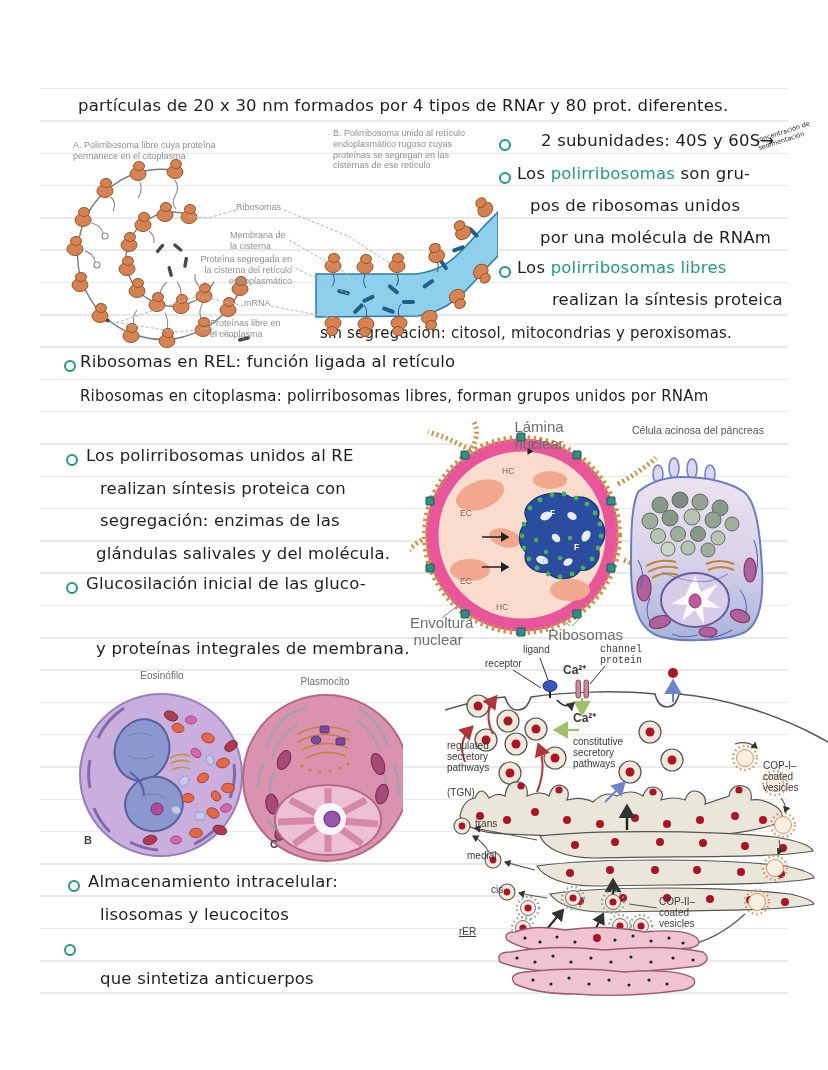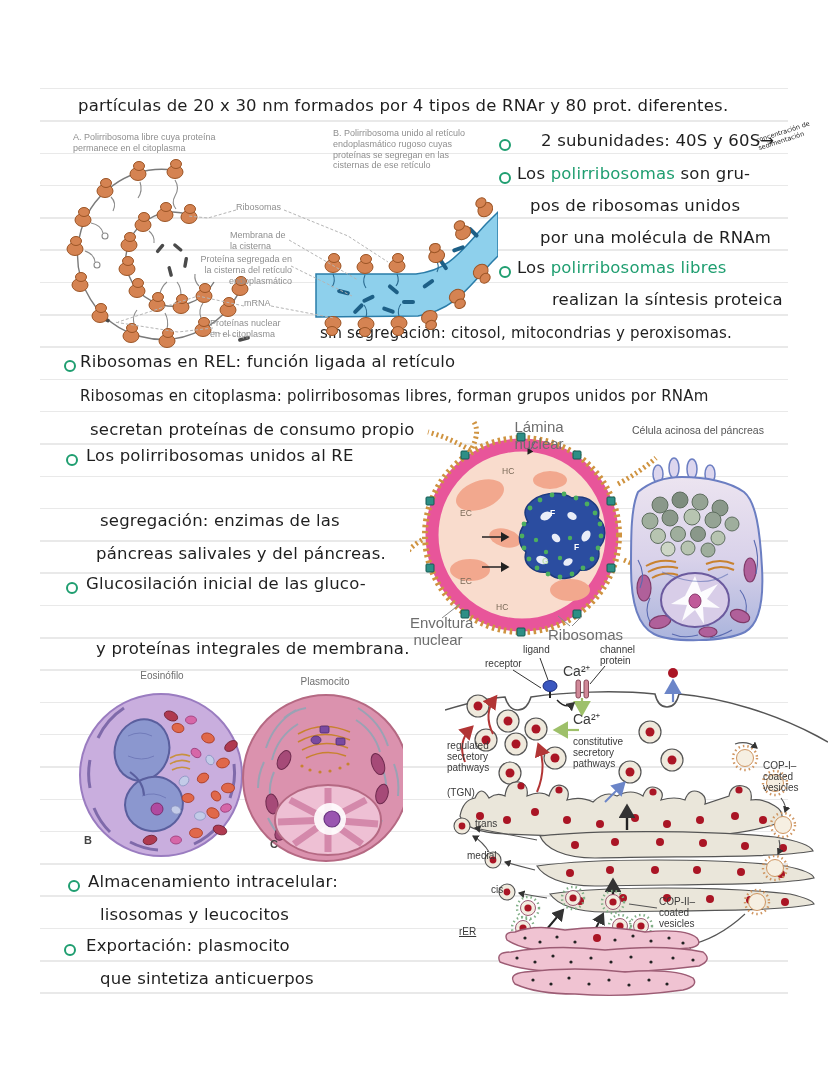--- a/index.html
+++ b/index.html
@@ -17,21 +17,21 @@
              transform:rotate(-18deg);white-space:normal;letter-spacing:0;}
   .fig{position:absolute;}
   .flabel{position:absolute;font-family:"Liberation Sans",sans-serif;color:#8f8f8f;
           font-size:9px;line-height:1.2;}
   .flabel2{position:absolute;font-family:"Liberation Sans",sans-serif;color:#6e6e6e;
            font-size:15px;line-height:1.15;}
   .ftitle{position:absolute;font-family:"Liberation Sans",sans-serif;color:#555;
           font-size:10.5px;}
   .f4label{position:absolute;font-family:"Liberation Sans",sans-serif;color:#3a3a3a;
            font-size:10px;line-height:1.12;}
-  .f4bold{font-weight:normal;font-size:14px;}
+  .f4bold{font-weight:bold;font-size:12px;}
   .cap{position:absolute;font-family:"Liberation Sans",sans-serif;color:#444;
        font-size:11px;font-weight:bold;}
   .inlbl{position:absolute;font-family:"Liberation Sans",sans-serif;font-size:8.5px;color:#7a6a58;}
   svg{position:absolute;left:0;top:0;}
 </style>
 </head>
 <body>
 
 <div id="page">
   <div id="rules"></div>
@@ -48,35 +48,34 @@
   <div class="hw" style="left:540px;top:228px;">por una molécula de RNAm</div>
 
   <span class="bullet" style="left:499px;top:266px;"></span>
   <div class="hw" style="left:517px;top:258px;"><span>Los </span><span class="green">polirribosomas libres</span></div>
   <div class="hw" style="left:540px;top:290px;margin-left:12px;">realizan la síntesis proteica</div>
   <div class="hw hw-sm" style="left:320px;top:324px;">sin segregación: citosol, mitocondrias y peroxisomas.</div>
 
   <span class="bullet" style="left:64px;top:360px;"></span>
   <div class="hw" style="left:80px;top:352px;">Ribosomas en REL: función ligada al retículo</div>
   <div class="hw hw-sm" style="left:80px;top:387px;">Ribosomas en citoplasma: polirribosomas libres, forman grupos unidos por RNAm</div>
-  <div class="hw" style="left:90px;top:420px;">secretan proteínas de consumo propio</div>
 
   <span class="bullet" style="left:66px;top:454px;"></span>
   <div class="hw" style="left:86px;top:446px;">Los polirribosomas unidos al RE</div>
+  <div class="hw" style="left:100px;top:479px;">realizan síntesis proteica con</div>
   <div class="hw" style="left:100px;top:511px;">segregación: enzimas de las</div>
-  <div class="hw" style="left:96px;top:544px;">páncreas salivales y del páncreas.</div>
+  <div class="hw" style="left:96px;top:544px;">glándulas salivales y del molécula.</div>
   <span class="bullet" style="left:66px;top:582px;"></span>
   <div class="hw" style="left:86px;top:574px;">Glucosilación inicial de las gluco-</div>
   <div class="hw" style="left:96px;top:639px;">y proteínas integrales de membrana.</div>
 
   <span class="bullet" style="left:68px;top:880px;"></span>
   <div class="hw" style="left:88px;top:872px;">Almacenamiento intracelular:</div>
   <div class="hw" style="left:100px;top:905px;">lisosomas y leucocitos</div>
   <span class="bullet" style="left:64px;top:944px;"></span>
-  <div class="hw" style="left:86px;top:936px;">Exportación: plasmocito</div>
   <div class="hw" style="left:100px;top:969px;">que sintetiza anticuerpos</div>
 
   <div class="fig" style="left:58px;top:124px;width:440px;height:225px;">
     <svg width="440" height="225" viewBox="0 0 440 225">
       <defs>
         <g id="ribo" fill="#d58352" stroke="#9c5526" stroke-width="1">
           <ellipse cx="0" cy="2" rx="8" ry="6.5"></ellipse>
             <ellipse cx="1" cy="-6" rx="5.5" ry="4.5"></ellipse>
         </g>
       </defs>
@@ -175,27 +174,27 @@
         <polyline points="178,86 150,94 130,92"></polyline>
         <polyline points="226,86 290,112 330,138"></polyline>
         <polyline points="231,116 300,156"></polyline>
         <polyline points="233,142 294,172"></polyline>
         <polyline points="186,182 140,172 60,198"></polyline>
         <polyline points="213,182 276,194"></polyline>
         <polyline points="155,204 120,208 56,198"></polyline>
         <polyline points="155,208 186,214"></polyline>
       </g>
     </svg>
-    <div class="flabel" style="left:15px;top:8px;width:175px;">A. Polirribosoma libre cuya proteína permanece en el citoplasma</div>
+    <div class="flabel" style="left:15px;top:16px;width:175px;">A. Polirribosoma libre cuya proteína permanece en el citoplasma</div>
     <div class="flabel" style="left:275px;top:4px;width:152px;">B. Polirribosoma unido al retículo endoplasmático rugoso cuyas proteínas se segregan en las cisternas de ese retículo</div>
     <div class="flabel" style="left:178px;top:78px;width:48px;">Ribosomas</div>
     <div class="flabel" style="left:172px;top:106px;width:58px;">Membrana de la cisterna</div>
     <div class="flabel" style="left:138px;top:130px;width:96px;text-align:right;">Proteína segregada en la cisterna del retículo endoplasmático</div>
     <div class="flabel" style="left:186px;top:174px;width:34px;">mRNA</div>
-    <div class="flabel" style="left:152px;top:194px;width:72px;">Proteínas nuclear en el citoplasma</div>
+    <div class="flabel" style="left:152px;top:194px;width:72px;">Proteínas libre en el citoplasma</div>
   </div>
 
   <div class="fig" style="left:410px;top:420px;width:385px;height:236px;">
     <svg width="385" height="236" viewBox="0 0 385 236">
       <defs>
         <marker id="mkB" markerWidth="7" markerHeight="7" refX="5" refY="3.5" orient="auto">
           <path d="M0,0 L6,3.5 L0,7 Z" fill="#222"></path>
         </marker>
         <linearGradient id="acinar" x1="0" y1="0" x2="0" y2="1">
           <stop offset="0" stop-color="#ece4f0"></stop>
@@ -672,21 +671,21 @@
             <circle cx="144" cy="344" r="1.6"></circle>
             <circle cx="164" cy="340" r="1.6"></circle>
           <circle cx="184" cy="345" r="1.6"></circle>
             <circle cx="204" cy="340" r="1.6"></circle>
             <circle cx="222" cy="344" r="1.6"></circle>
         </g>
       </g>
     </svg>
     <div class="f4label" style="left:78px;top:4px;">ligand</div>
     <div class="f4label" style="left:40px;top:18px;">receptor</div>
-    <div class="f4label" style="left:155px;top:4px;width:48px;">channel protein</div>
+    <div class="f4label" style="left:155px;top:4px;width:48px;font-family:Liberation Mono, monospace;">channel protein</div>
     <div class="f4label f4bold" style="left:118px;top:24px;">Ca²⁺</div>
     <div class="f4label f4bold" style="left:128px;top:72px;">Ca²⁺</div>
     <div class="f4label" style="left:2px;top:100px;width:64px;">regulated secretory pathways</div>
     <div class="f4label" style="left:128px;top:96px;width:74px;">constitutive secretory pathways</div>
     <div class="f4label" style="left:318px;top:120px;width:52px;">COP-I– coated vesicles</div>
     <div class="f4label" style="left:2px;top:147px;">(TGN)</div>
     <div class="f4label" style="left:30px;top:178px;">trans</div>
     <div class="f4label" style="left:22px;top:210px;">medial</div>
     <div class="f4label" style="left:46px;top:244px;">cis</div>
     <div class="f4label" style="left:214px;top:256px;width:54px;">COP-II– coated vesicles</div>

